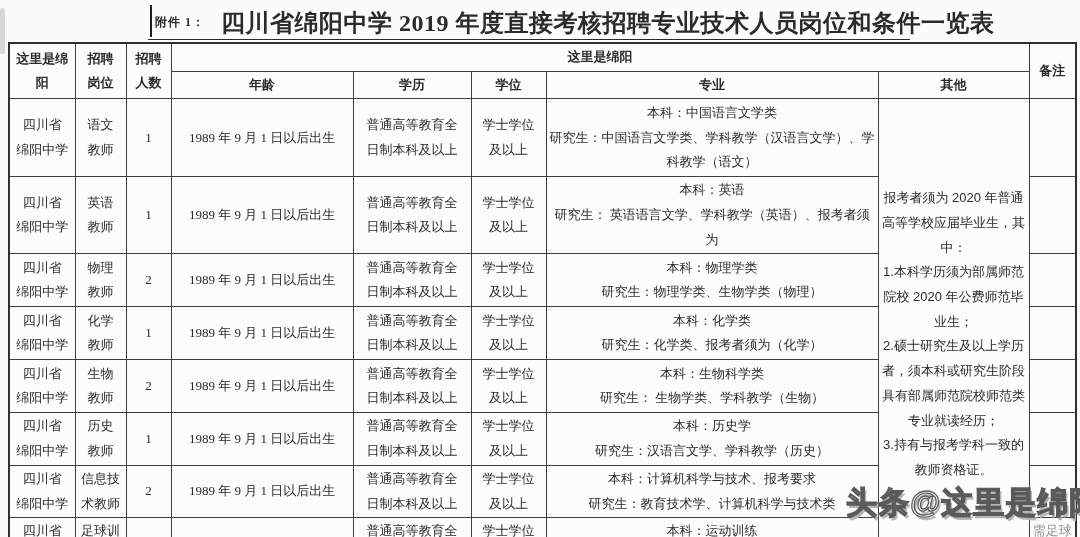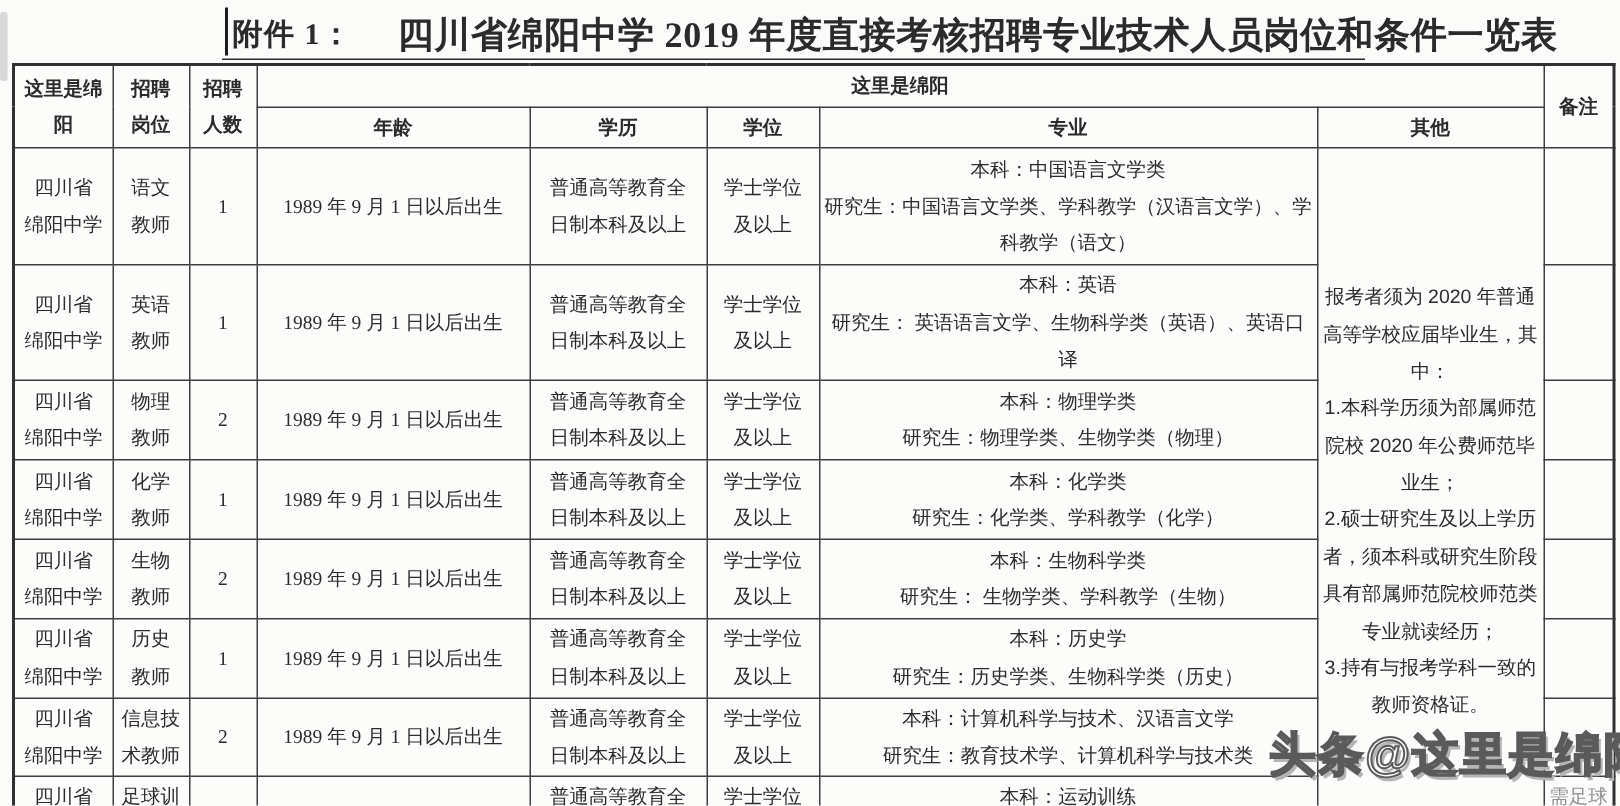--- a/index.html
+++ b/index.html
@@ -20,22 +20,22 @@
     display: flex; align-items: center;
     white-space: nowrap;
   }
   .cursor-bar {
     position: absolute;
     left: 150px; top: 5px;
     width: 2px; height: 32px;
     background: #1d1d1d;
   }
   .attach-label {
-    font-size: 20px; font-weight: bold; letter-spacing: 1px;
-    padding-left: 7px; margin-right: 30px;
+    font-size: 12px; font-weight: bold; letter-spacing: 1px;
+    padding-left: 7px; margin-right: 16px;
   }
   .doc-title {
     font-size: 24px; font-weight: bold; letter-spacing: 0.5px;
   }
 
   
   table.roster {
     position: absolute;
     left: 8px; top: 42px;
     width: 1067px;
@@ -169,21 +169,21 @@
       <td class="pre">英语
 教师</td>
       <td>1</td>
       <td>1989 年 9 月 1 日以后出生</td>
       <td class="pre">普通高等教育全
 日制本科及以上</td>
       <td class="pre">学士学位
 及以上</td>
       <td class="major-cell">
         <div>本科：英语</div>
-        <div>研究生： 英语语言文学、生物科学类（英语）、英语口译</div>
+        <div>研究生： 英语语言文学、学科教学（英语）、报考者须为</div>
       </td>
       <td class="remark-cell pre"></td>
     </tr>
     <tr class="r3">
       <td class="pre">四川省
 绵阳中学</td>
       <td class="pre">物理
 教师</td>
       <td>2</td>
       <td>1989 年 9 月 1 日以后出生</td>
@@ -203,21 +203,21 @@
       <td class="pre">化学
 教师</td>
       <td>1</td>
       <td>1989 年 9 月 1 日以后出生</td>
       <td class="pre">普通高等教育全
 日制本科及以上</td>
       <td class="pre">学士学位
 及以上</td>
       <td class="major-cell">
         <div>本科：化学类</div>
-        <div>研究生：化学类、学科教学（化学）</div>
+        <div>研究生：化学类、报考者须为（化学）</div>
       </td>
       <td class="remark-cell pre"></td>
     </tr>
     <tr class="r5">
       <td class="pre">四川省
 绵阳中学</td>
       <td class="pre">生物
 教师</td>
       <td>2</td>
       <td>1989 年 9 月 1 日以后出生</td>
@@ -237,37 +237,37 @@
       <td class="pre">历史
 教师</td>
       <td>1</td>
       <td>1989 年 9 月 1 日以后出生</td>
       <td class="pre">普通高等教育全
 日制本科及以上</td>
       <td class="pre">学士学位
 及以上</td>
       <td class="major-cell">
         <div>本科：历史学</div>
-        <div>研究生：历史学类、生物科学类（历史）</div>
+        <div>研究生：汉语言文学、学科教学（历史）</div>
       </td>
       <td class="remark-cell pre"></td>
     </tr>
     <tr class="r7">
       <td class="pre">四川省
 绵阳中学</td>
       <td class="pre">信息技
 术教师</td>
       <td>2</td>
       <td>1989 年 9 月 1 日以后出生</td>
       <td class="pre">普通高等教育全
 日制本科及以上</td>
       <td class="pre">学士学位
 及以上</td>
       <td class="major-cell">
-        <div>本科：计算机科学与技术、汉语言文学</div>
+        <div>本科：计算机科学与技术、报考要求</div>
         <div>研究生：教育技术学、计算机科学与技术类</div>
       </td>
       <td class="remark-cell pre"></td>
     </tr>
     <tr class="r8">
       <td class="pre">四川省
 绵阳中学</td>
       <td class="pre">足球训
 练教师</td>
       <td>1</td>

